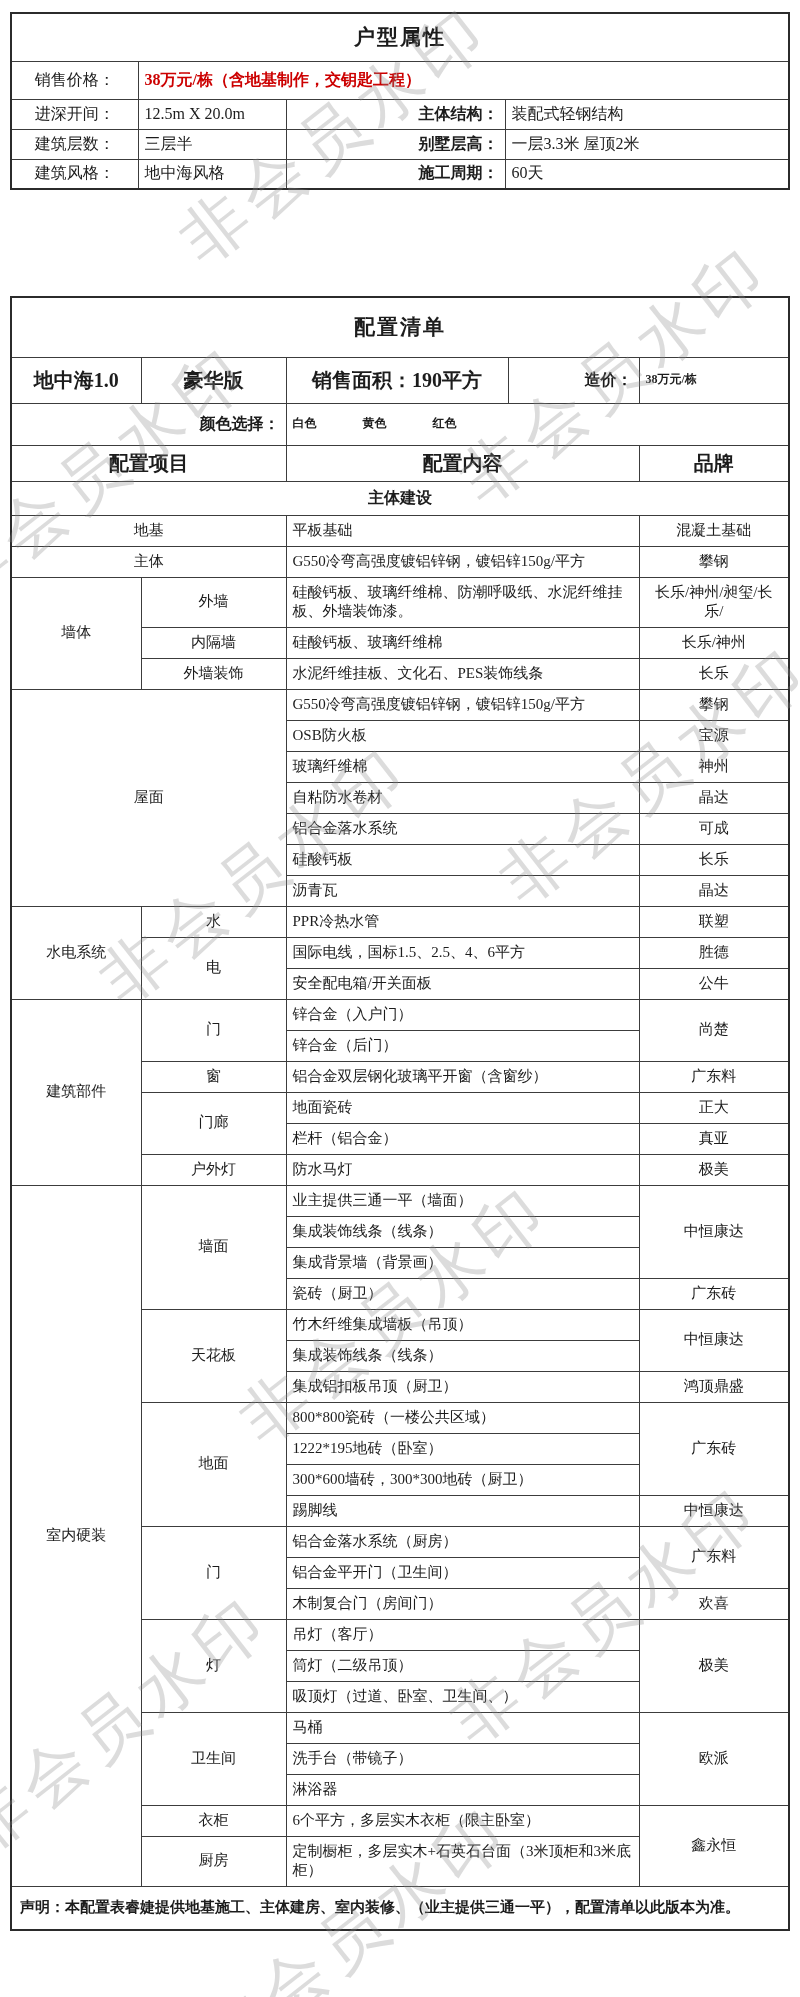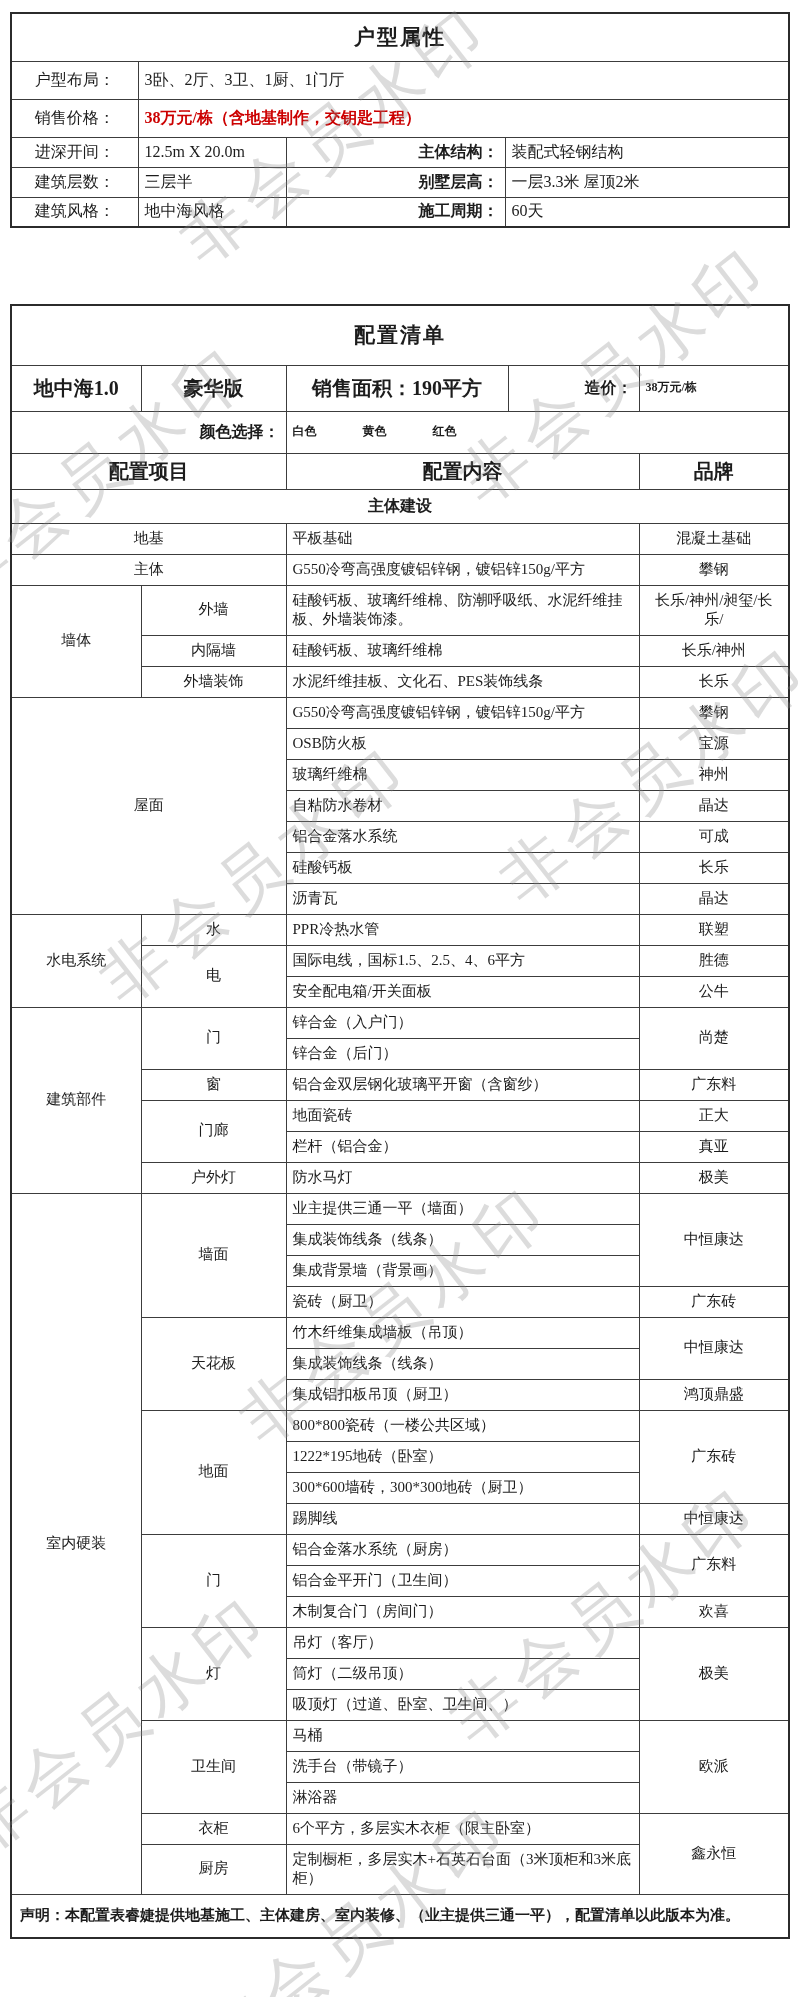--- a/index.html
+++ b/index.html
@@ -1,21 +1,21 @@
 <!DOCTYPE html>
 <html><head>
 <meta charset="utf-8">
 <style>
   html,body{margin:0;padding:0;background:#ffffff;}
   body{width:800px;height:1997px;position:relative;overflow:hidden;
        font-family:"Liberation Serif","DejaVu Serif",serif;color:#1c1c1c;}
   table{border-collapse:collapse;table-layout:fixed;position:absolute;left:10px;
         width:778px;background:#fff;z-index:1;}
   #t1{top:12px;}
-  #t2{top:304px;}
+  #t2{top:296px;}
   td{border:1px solid #3c3c3c;padding:1px 6px;font-size:15px;line-height:1.3;
      overflow:hidden;vertical-align:middle;}
   table{border:2px solid #2b2b2b;}
   .tc{font-size:21px;font-weight:bold;text-align:center;letter-spacing:2px;}
   .lab{text-align:center;font-size:16px;}
   .val{text-align:left;font-size:16px;}
   .lab2{text-align:right;font-size:16px;font-weight:bold;}
   .price{font-weight:bold;font-size:16px;}
   .hdr{font-weight:bold;font-size:20px;text-align:center;}
   .hdr-l{font-weight:bold;font-size:12px;text-align:left;}
@@ -52,24 +52,20 @@
       <col style="width:127px">
       <col style="width:148px">
       <col style="width:219px">
       <col style="width:284px">
     </colgroup>
   <tbody>
       <tr class="h48">
     <td colspan="4" class="tc">户型属性</td>
   </tr>
   <tr class="h38">
-    <td class="lab">户型布局：</td>
-    <td colspan="3" class="val">3卧、2厅、3卫、1厨、1门厅</td>
-  </tr>
-  <tr class="h38">
     <td class="lab">销售价格：</td>
     <td colspan="3" class="val price" style="color: rgb(204, 0, 0);">38万元/栋（含地基制作，交钥匙工程）</td>
   </tr>
   <tr class="h30">
     <td class="lab">进深开间：</td>
     <td class="val">12.5m X 20.0m</td>
     <td class="lab2">主体结构：</td>
     <td class="val">装配式轻钢结构</td>
   </tr>
   <tr class="h30">

